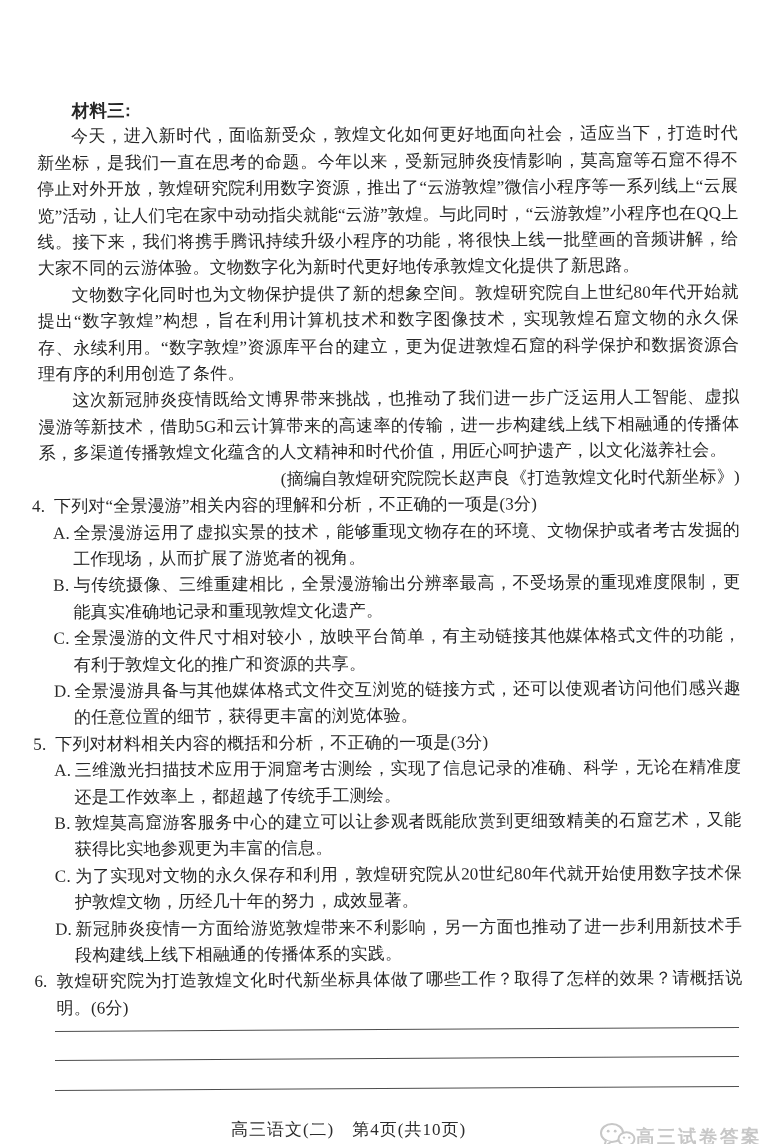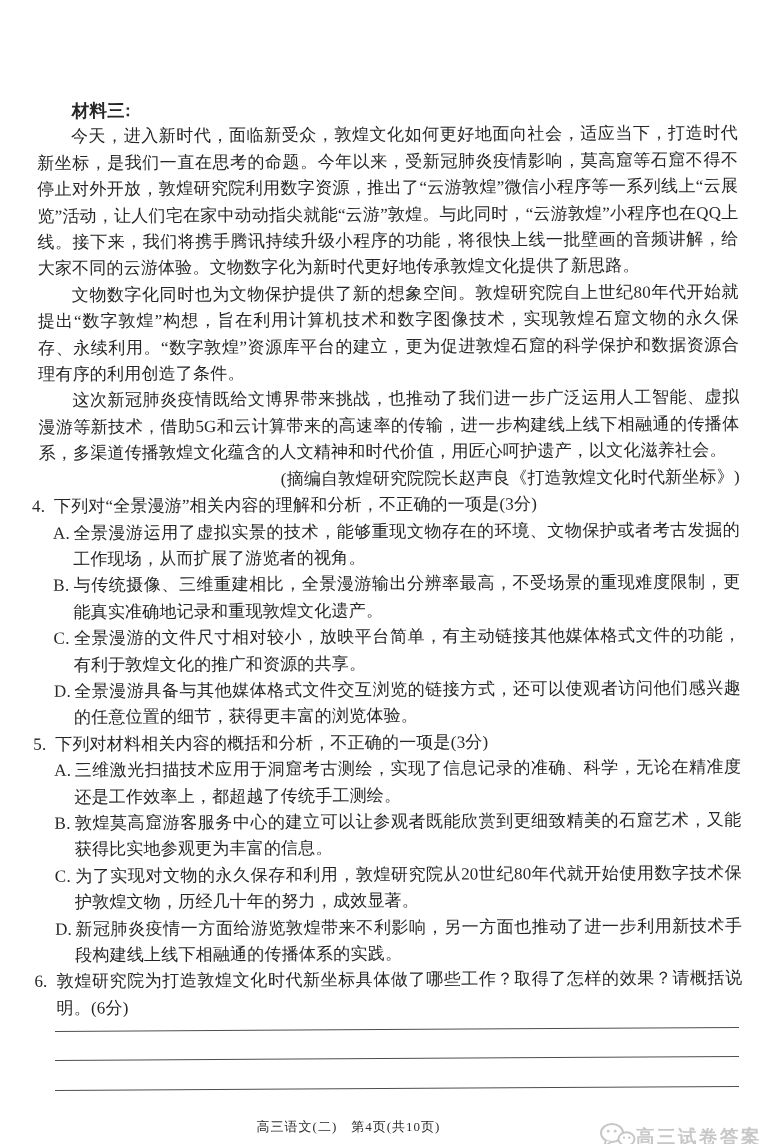--- a/index.html
+++ b/index.html
@@ -68,21 +68,21 @@
   }
   .ans-line.l1 { top: 1001px; }
   .ans-line.l2 { top: 1030px; }
   .ans-line.l3 { top: 1060px; }
   .footer {
     position: absolute;
     top: 1090px;
     left: 0;
     width: 697px;
     text-align: center;
-    font-size: 13px;
+    font-size: 17px;
     letter-spacing: 1px;
     color: #2c2c2c;
   }
   .watermark {
     position: absolute;
     top: 1094px;
     right: 12px;
     display: flex;
     align-items: center;
     gap: 0;

